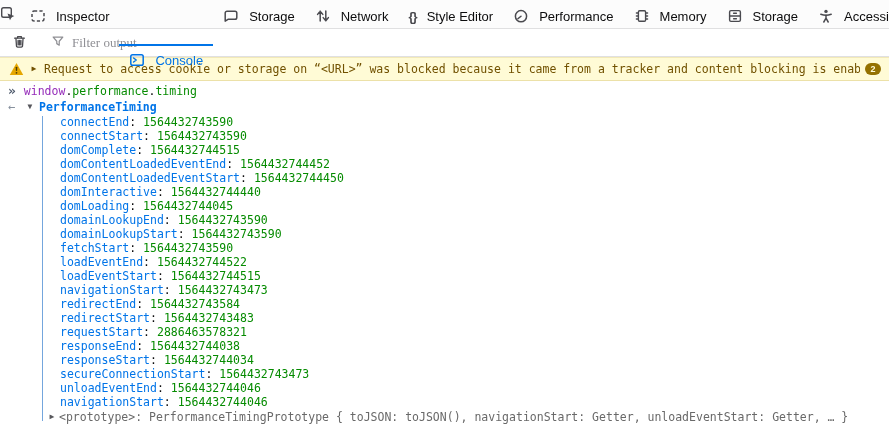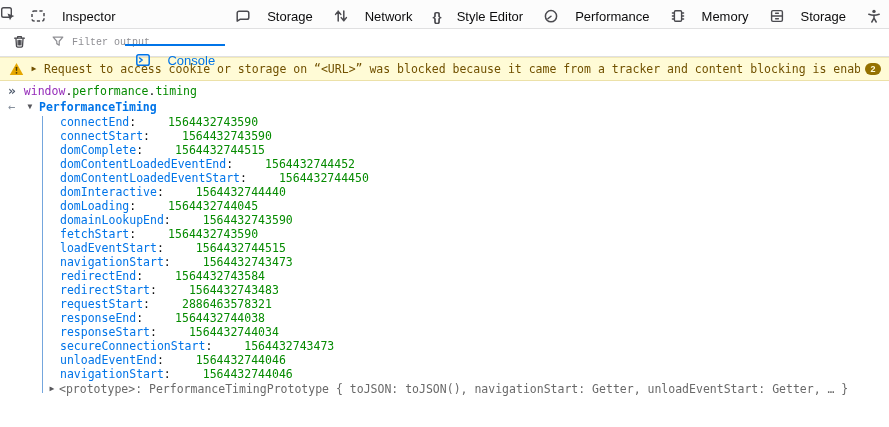--- a/index.html
+++ b/index.html
@@ -4,33 +4,33 @@
 <style>
   * { margin:0; padding:0; box-sizing:border-box; }
   body { background:#fff; font-family:"Liberation Sans", sans-serif; }
   .window { width:889px; height:427px; background:#fff; overflow:hidden; position:relative; border:0; }
 
   
   .toolbar { height:29px; display:flex; align-items:stretch; background:#fcfcfc; border-bottom:1px solid #e0e0e1; }
   .pick-btn { width:40px; display:flex; align-items:center; justify-content:center; background:none; border:0; cursor:pointer; }
   .vsep { width:1px; background:#e0e0e1; margin:4px 0; }
   .tabs { display:flex; align-items:stretch; margin-left:4px; }
-  .tab { display:flex; align-items:center; gap:16px; padding:16px 10px; border:0; background:none; font-family:"Liberation Sans", sans-serif; font-size:13px; color:#0c0c0d; cursor:pointer; position:relative; white-space:nowrap; }
+  .tab { display:flex; align-items:center; gap:10px; padding:16px 10px; border:0; background:none; font-family:"Liberation Sans", sans-serif; font-size:13px; color:#0c0c0d; cursor:pointer; position:relative; white-space:nowrap; }
   .tab.active { color:#0074e8;margin-top:44px; }
   .tab.active::before { content:""; position:absolute; left:0; top:0; right:0; height:2px; background:#0074e8; }
   .tab .ticon { display:flex; align-items:center; }
   .tab svg, .pick-btn svg { display:block; }
   .glyph-icon { font-size:13px; font-weight:bold; color:#4a4a4f; letter-spacing:-1px; }
   .chev-btn { margin-left:auto; width:22px; display:flex; align-items:center; justify-content:flex-start; border:0; background:none; cursor:pointer; overflow:hidden; }
 
   
   .filterbar { height:28px; display:flex; align-items:center; background:#fff; border-bottom:1px solid #e0e0e1; }
   .trash-btn { width:38px; height:100%; display:flex; align-items:center; justify-content:center; background:none; border:0; cursor:pointer; }
   .filter-wrap { display:flex; align-items:center; gap:7px; padding-left:12px; flex:1; }
-  .filter-input { border:0; outline:none; flex:1; font-family:Liberation Mono, monospace; font-size:10px; color:#4d7c0f; background:transparent; }
+  .filter-input { border:0; outline:none; flex:1; font-family:Liberation Serif, serif; font-size:13px; color:#4d7c0f; background:transparent; }
   .filter-input::placeholder { color:#8f8f94; }
 
   
   .console { font-family:"DejaVu Sans Mono", monospace; font-size:11.5px; line-height:14px; color:#0c0c0d; }
 
   .warning-row { display:flex; align-items:center; gap:5px; background:#fffbd6; border-top:1px solid #f2e9b8; border-bottom:1px solid #ece1a8; height:24px; padding:0 8px 0 9px; color:#715100; cursor:pointer; }
   .warning-row .wtext { white-space:nowrap; overflow:hidden; flex:1; }
   .twisty { color:#57575c; font-size:8px; display:inline-block; width:10px; text-align:center; flex:0 0 auto; }
   .warning-row .twisty { color:#715100; }
   .badge { background:#947100; color:#fffbd6; font-size:9px; font-weight:bold; line-height:12px; min-width:16px; text-align:center; border-radius:7px; padding:0 4px; flex:0 0 auto; font-family:"Liberation Sans", sans-serif; }
@@ -44,21 +44,21 @@
   .result-row { display:flex; align-items:center; gap:3px; padding:1px 8px; }
   .ret-arrow { color:#87919e; font-size:12px; width:13px; }
   .result-row .twisty { width:12px; }
   .obj-name { color:#0074e8; font-weight:bold; cursor:pointer; }
 
   .tree { position:relative; }
   .treeline { position:absolute; left:42px; top:1px; bottom:3px; width:1px; background:#74a6dd; }
   .prop-row { padding-left:60px; height:14px; white-space:nowrap; cursor:default; }
   .pname { color:#0074e8; }
   .pcolon { color:#0c0c0d; }
-  .pval { color:#058b00;margin-left:25px; }
+  .pval { color:#058b00; }
   .proto-row { display:flex; align-items:center; padding-left:47px; height:15px; color:#696969; cursor:pointer; white-space:nowrap; }
   .proto-row .twisty { margin-right:2px; }
   .proto-text { overflow:hidden; }
 </style>
 </head>
 <body>
 
 <div class="window">
 
   <div class="toolbar">
@@ -223,23 +223,25 @@
   <div class="prop-row"><span class="pname">domContentLoadedEventEnd</span><span class="pcolon">: </span><span class="pval">1564432744452</span></div>
 
   <div class="prop-row"><span class="pname">domContentLoadedEventStart</span><span class="pcolon">: </span><span class="pval">1564432744450</span></div>
 
   <div class="prop-row"><span class="pname">domInteractive</span><span class="pcolon">: </span><span class="pval">1564432744440</span></div>
 
   <div class="prop-row"><span class="pname">domLoading</span><span class="pcolon">: </span><span class="pval">1564432744045</span></div>
 
   <div class="prop-row"><span class="pname">domainLookupEnd</span><span class="pcolon">: </span><span class="pval">1564432743590</span></div>
 
+  <div class="prop-row"><span class="pname">domainLookupStart</span><span class="pcolon">: </span><span class="pval">1564432743590</span></div>
 
   <div class="prop-row"><span class="pname">fetchStart</span><span class="pcolon">: </span><span class="pval">1564432743590</span></div>
 
+  <div class="prop-row"><span class="pname">loadEventEnd</span><span class="pcolon">: </span><span class="pval">1564432744522</span></div>
 
   <div class="prop-row"><span class="pname">loadEventStart</span><span class="pcolon">: </span><span class="pval">1564432744515</span></div>
 
   <div class="prop-row"><span class="pname">navigationStart</span><span class="pcolon">: </span><span class="pval">1564432743473</span></div>
 
   <div class="prop-row"><span class="pname">redirectEnd</span><span class="pcolon">: </span><span class="pval">1564432743584</span></div>
 
   <div class="prop-row"><span class="pname">redirectStart</span><span class="pcolon">: </span><span class="pval">1564432743483</span></div>
 
   <div class="prop-row"><span class="pname">requestStart</span><span class="pcolon">: </span><span class="pval">2886463578321</span></div>

